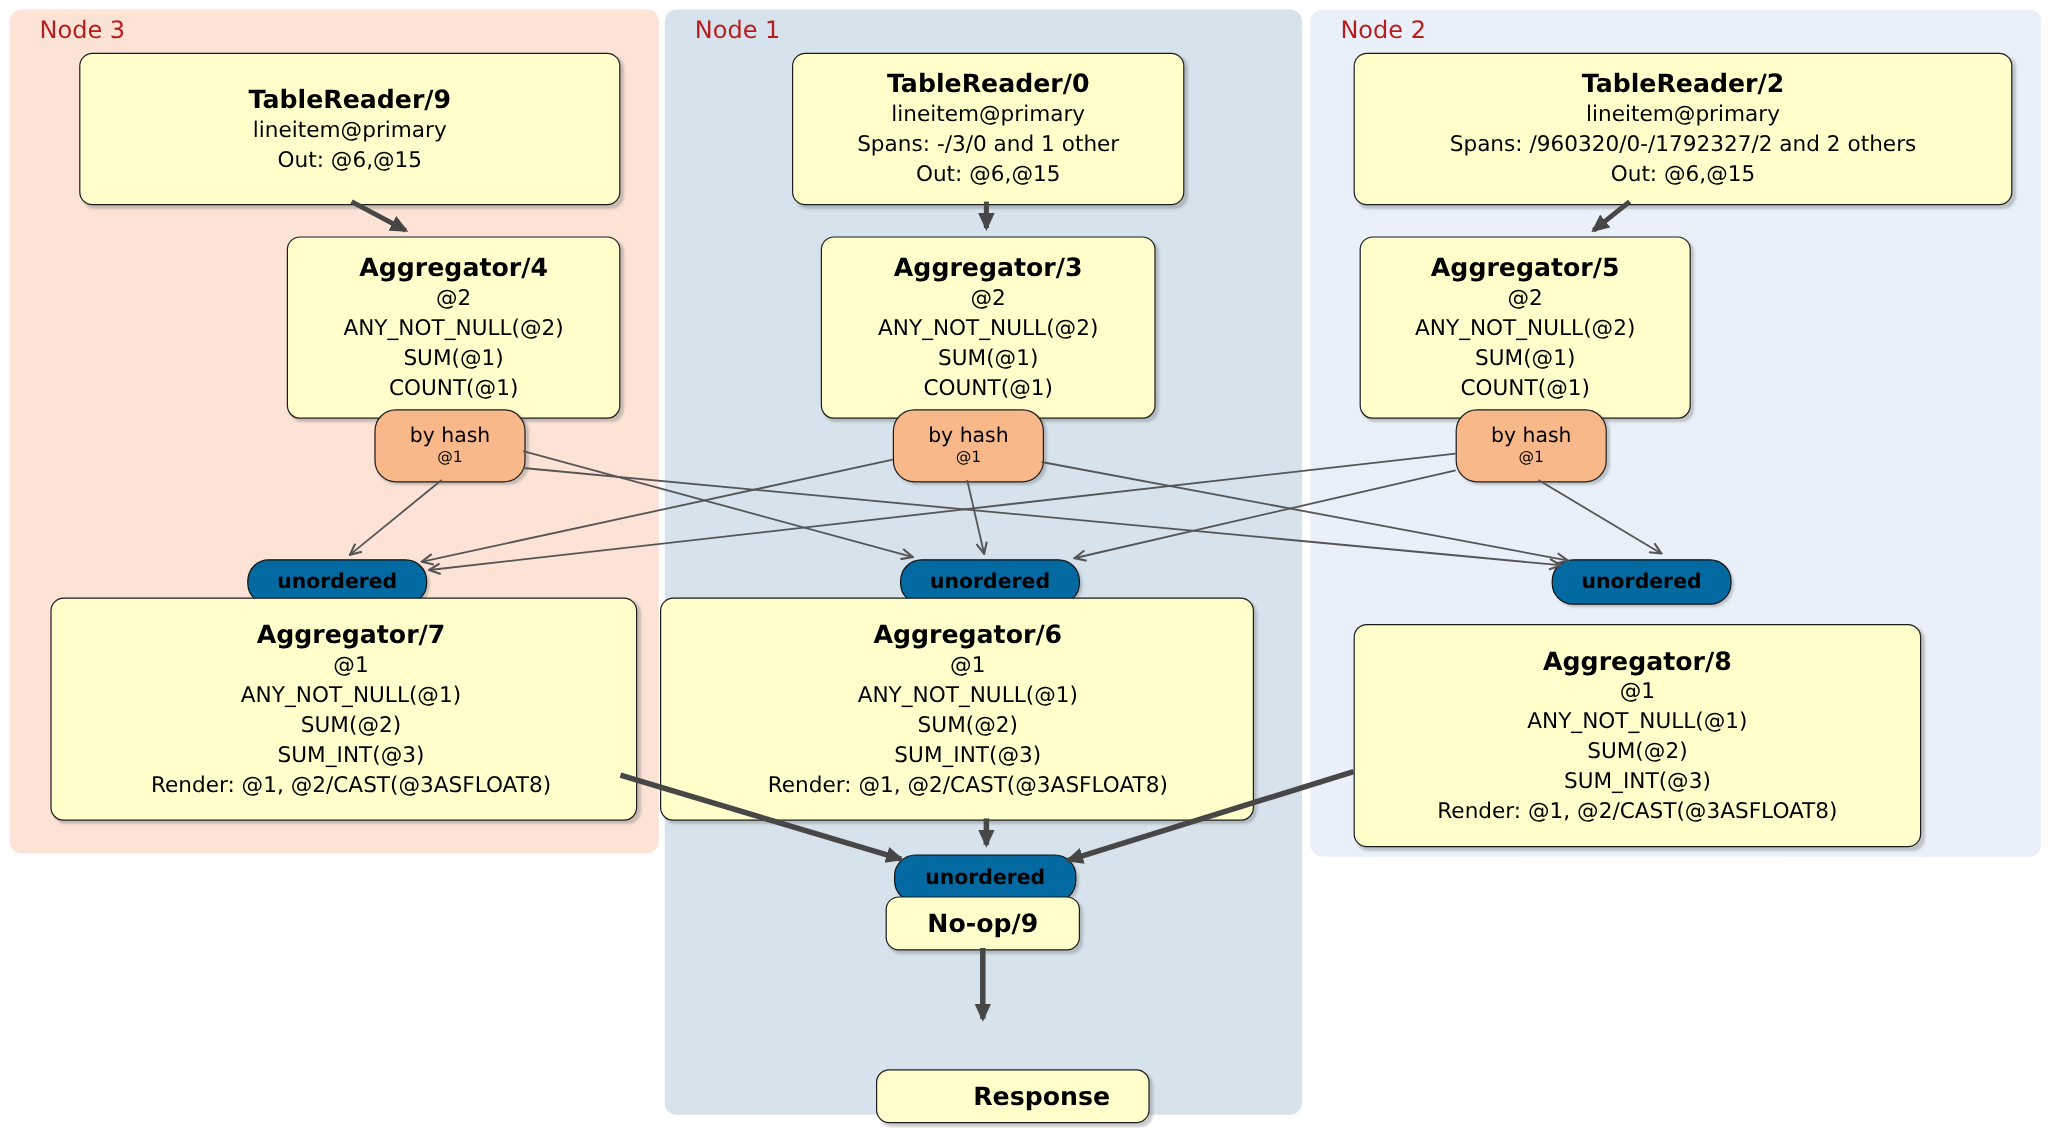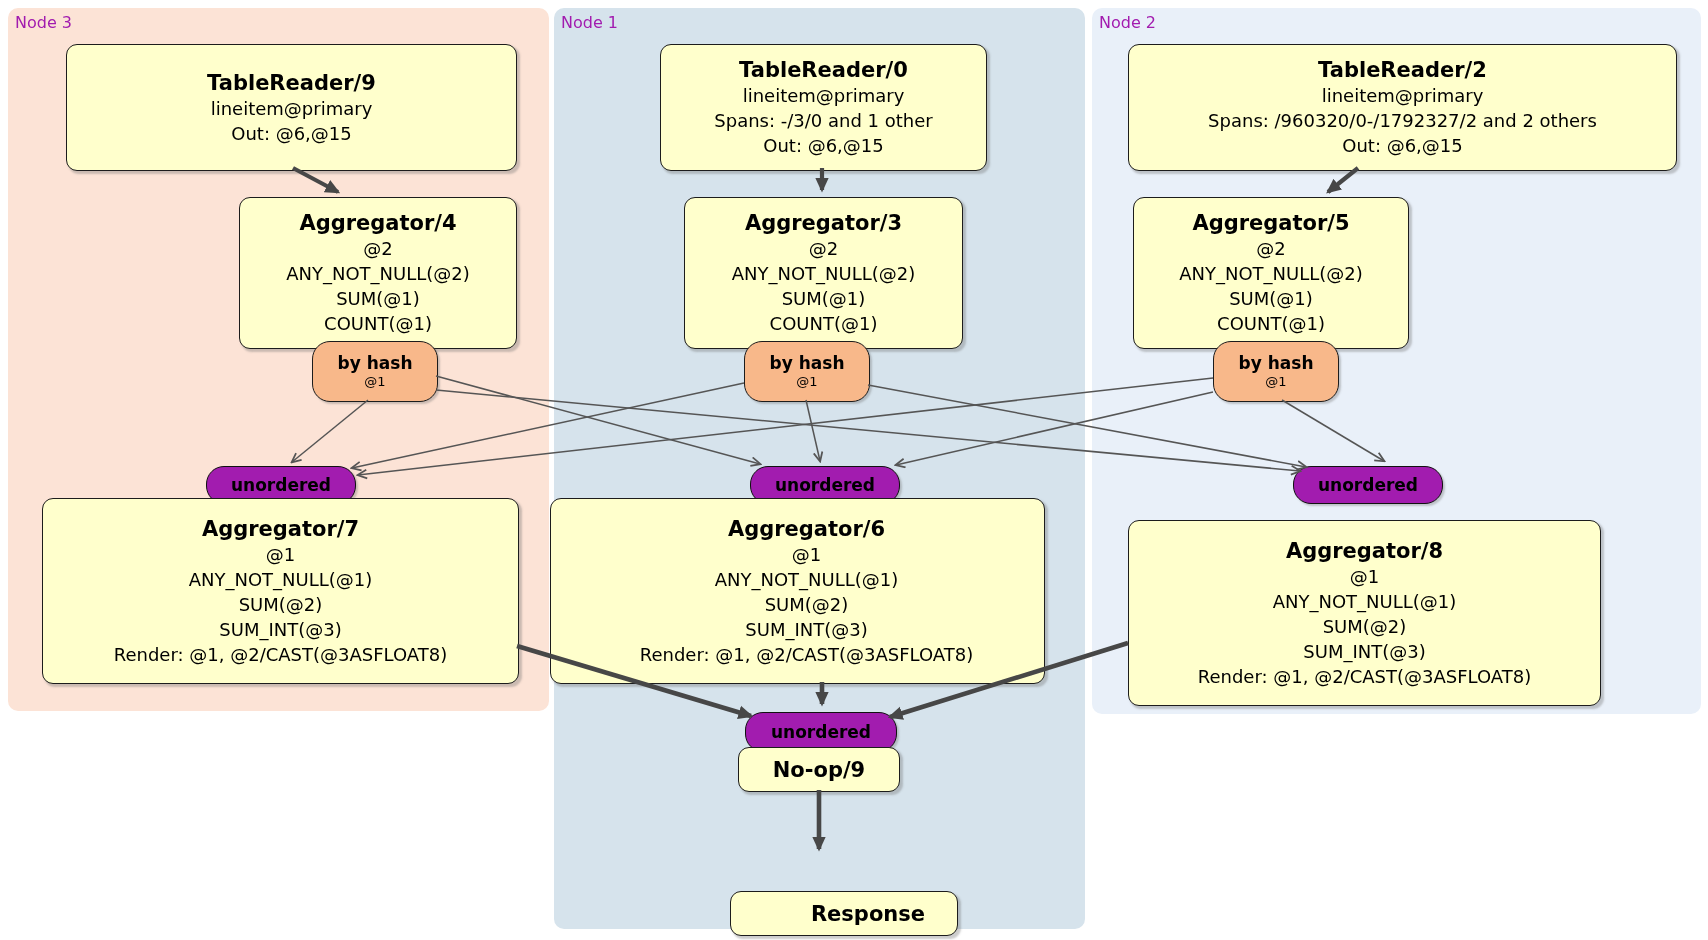--- a/index.html
+++ b/index.html
@@ -1,42 +1,42 @@
 <!DOCTYPE html>
 <html><head>
 <meta charset="utf-8">
 <style>
   html,body { margin:0; padding:0; background:#ffffff; }
   .canvas {
     position:relative; width:1708px; height:940px; overflow:hidden;
     font-family:"DejaVu Sans", "Liberation Sans", sans-serif; color:#000;
   }
   .group { position:absolute; border-radius:10px; z-index:0; }
-  .group-label { position:absolute; top:5px; left:7px; font-size:16px; color:#a21caf; }
+  .group-label { position:absolute; top:5px; left:25px; font-size:20px; color:#b91c1c; }
 
   .proc {
     position:absolute; z-index:2; background:#ffffcc;
     border:1.6px solid #1c1c1c; border-radius:11px;
     display:flex; flex-direction:column; align-items:center; justify-content:center;
     text-align:center; box-shadow:2.5px 2.5px 2px rgba(110,110,110,0.35);
   }
   .proc .title { font-weight:bold; font-size:21px; line-height:26px; white-space:nowrap; }
   .proc .pline { font-size:18px; line-height:25px; white-space:nowrap; }
 
   .router {
     position:absolute; z-index:3; background:#f8b88a;
     border:1.6px solid #1c1c1c; border-radius:18px;
     display:flex; flex-direction:column; align-items:center; justify-content:center;
     text-align:center; box-shadow:2px 2px 2px rgba(110,110,110,0.35);
   }
-  .router .router-label { font-weight:bold; font-size:17px; line-height:21px; }
+  .router .router-label { font-weight:normal; font-size:17px; line-height:21px; }
   .router .router-detail { font-size:13px; line-height:16px; }
 
   .sync {
-    position:absolute; z-index:1; background:#a21caf;
+    position:absolute; z-index:1; background:#0369a1;
     border:1.6px solid #111111; border-radius:18px;
     display:flex; align-items:center; justify-content:center;
     font-weight:bold; font-size:17px; box-shadow:2px 2px 2px rgba(110,110,110,0.35);
   }
 
   svg.edges { position:absolute; left:0; top:0; z-index:4; pointer-events:none; }
 </style>
 </head>
 <body>
 
@@ -90,21 +90,21 @@
     <div class="pline">COUNT(@1)</div>
   </div>
   <div class="proc" style="left:1133px; top:197px; width:274px; height:150px;">
     <div class="title">Aggregator/5</div>
     <div class="pline">@2</div>
     <div class="pline">ANY_NOT_NULL(@2)</div>
     <div class="pline">SUM(@1)</div>
     <div class="pline">COUNT(@1)</div>
   </div>
 
-  <div class="proc" style="left:42px; top:498px; width:475px; height:184px;">
+  <div class="proc" style="left:42px; top:498px; width:475px; height:184px;padding-left:12px;">
     <div class="title">Aggregator/7</div>
     <div class="pline">@1</div>
     <div class="pline">ANY_NOT_NULL(@1)</div>
     <div class="pline">SUM(@2)</div>
     <div class="pline">SUM_INT(@3)</div>
     <div class="pline">Render: @1, @2/CAST(@3ASFLOAT8)</div>
   </div>
   <div class="proc" style="left:550px; top:498px; width:475px; height:184px;padding-left:18px;">
     <div class="title">Aggregator/6</div>
     <div class="pline">@1</div>

